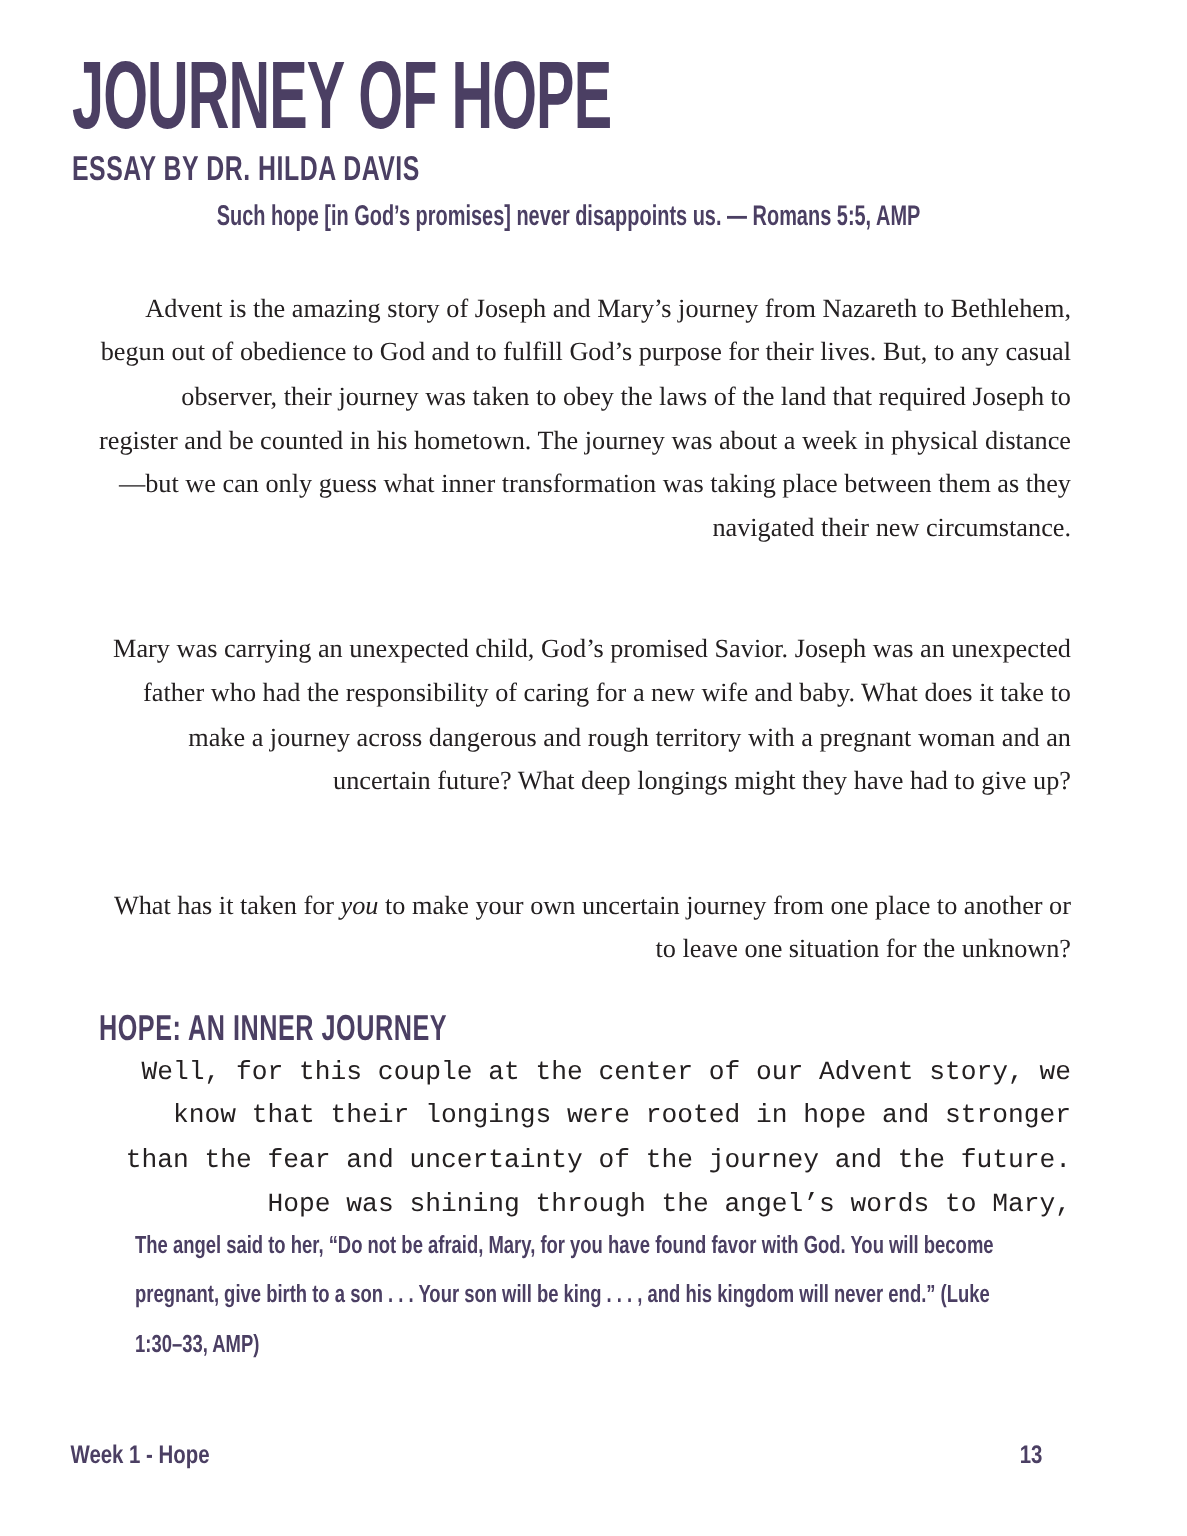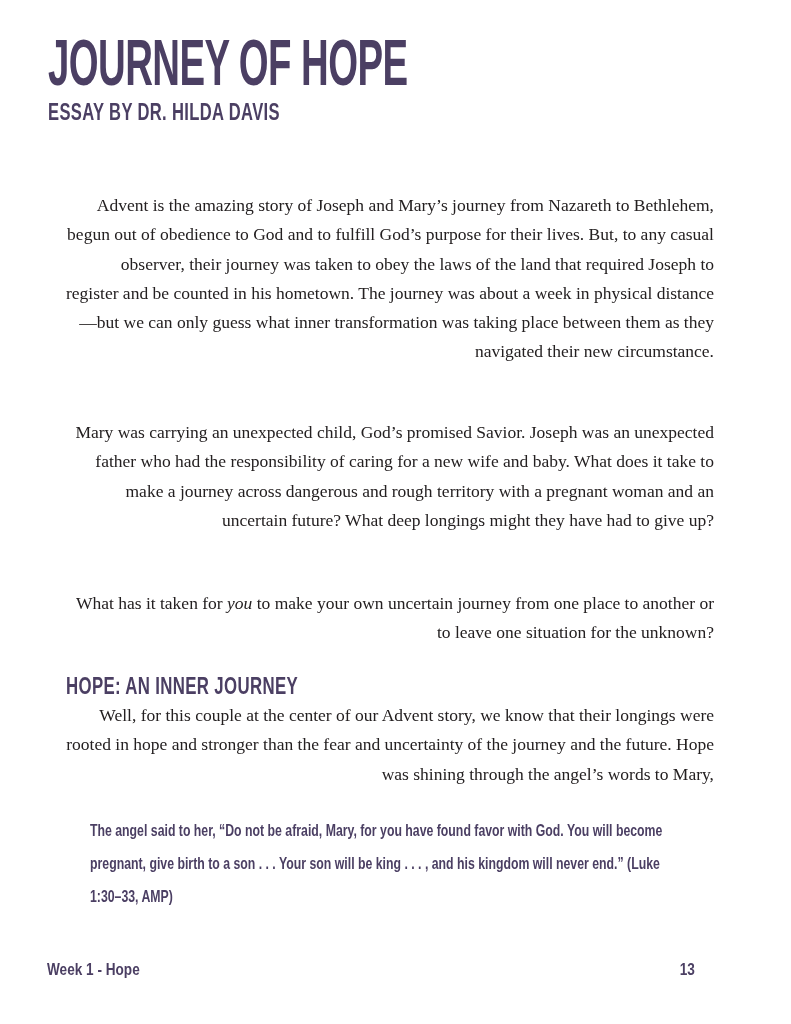--- a/index.html
+++ b/index.html
@@ -49,21 +49,21 @@
   .body-par{
     position:absolute;left:66px;width:648px;margin:0;
     font-family:"Liberation Serif", serif;
     font-size:17.5px;line-height:29.3px;
     color:var(--ink);
     text-align:right;
   }
   .p1{top:191px;}
   .p2{top:418px;}
   .p3{top:589px;}
-  .p4{top:701px;}
+  .p4{top:701px;font-family:Liberation Mono, monospace;}
   .section{
     position:absolute;left:66px;top:672px;margin:0;
     font-family:"Liberation Sans", sans-serif;
     font-weight:700;font-size:24px;line-height:1.15;
     letter-spacing:0.5px;
     color:var(--purple);
     white-space:nowrap;
     transform:scaleX(0.70);transform-origin:left top;
   }
   
@@ -92,20 +92,23 @@
 </style>
 </head>
 <body>
 
 <div class="page">
 
   <h1 class="title">JOURNEY OF HOPE</h1>
 
   <div class="byline">ESSAY BY DR. HILDA DAVIS</div>
 
+  <div class="epigraph-row">
+    <div class="epigraph">Such hope [in God’s promises] never disappoints us. — Romans 5:5, AMP</div>
+  </div>
 
   <p class="body-par p1">Advent is the amazing story of Joseph and Mary’s journey from Nazareth to Bethlehem, begun out of obedience to God and to fulfill God’s purpose for their lives. But, to any casual observer, their journey was taken to obey the laws of the land that required Joseph to register and be counted in his hometown. The journey was about a week in physical distance—but we can only guess what inner transformation was taking place between them as they navigated their new circumstance.</p>
 
   <p class="body-par p3"><span>What has it taken for </span><em>you</em><span> to make your own uncertain journey from one place to another or to leave one situation for the unknown?</span></p>
 
   <p class="body-par p2">Mary was carrying an unexpected child, God’s promised Savior. Joseph was an unexpected father who had the responsibility of caring for a new wife and baby. What does it take to make a journey across dangerous and rough territory with a pregnant woman and an uncertain future? What deep longings might they have had to give up?</p>
 
   <h2 class="section">HOPE: AN INNER JOURNEY</h2>
 
   <p class="body-par p4">Well, for this couple at the center of our Advent story, we know that their longings were rooted in hope and stronger than the fear and uncertainty of the journey and the future. Hope was shining through the angel’s words to Mary,</p>

